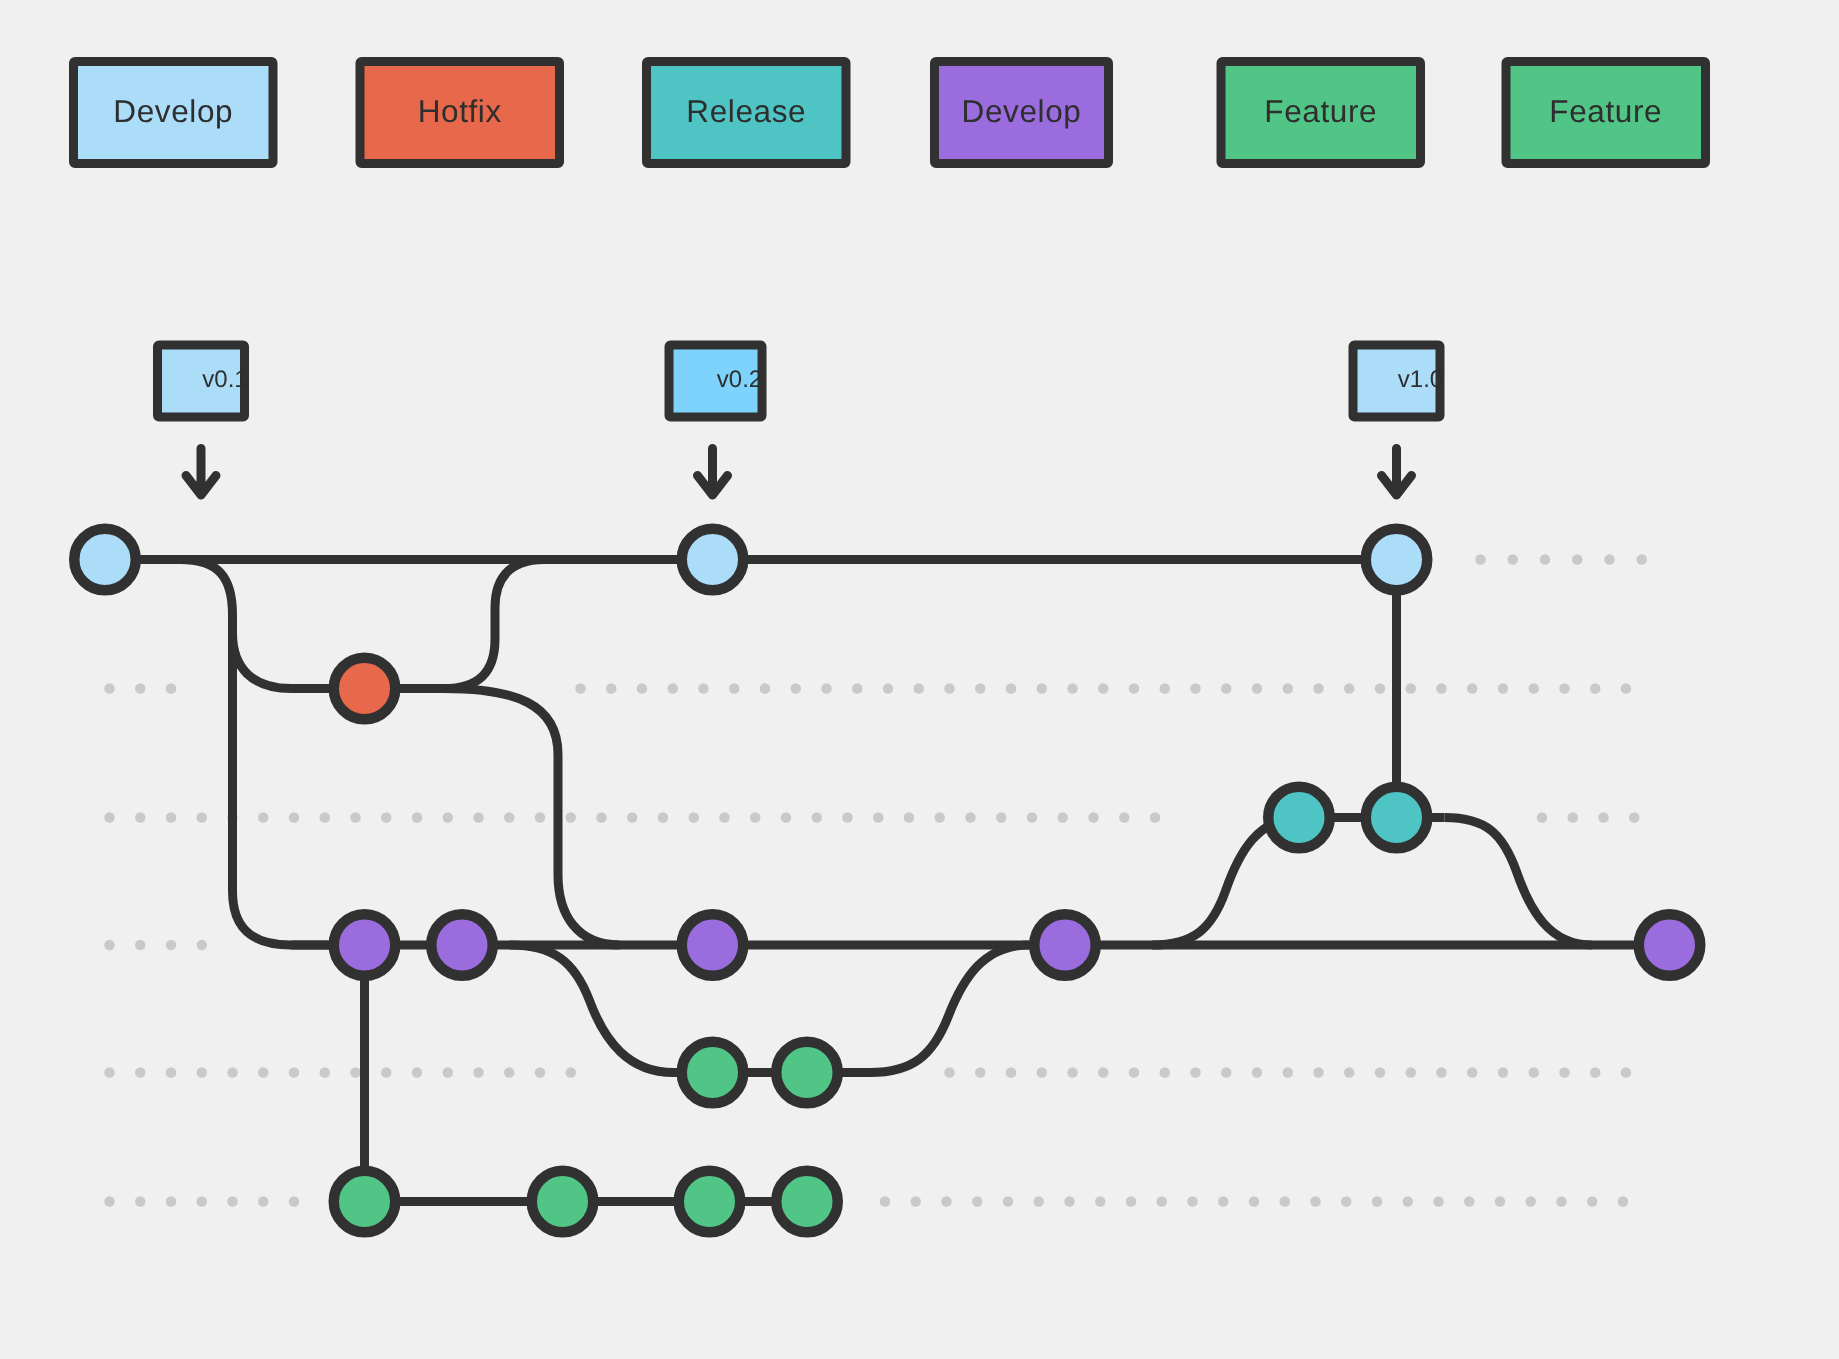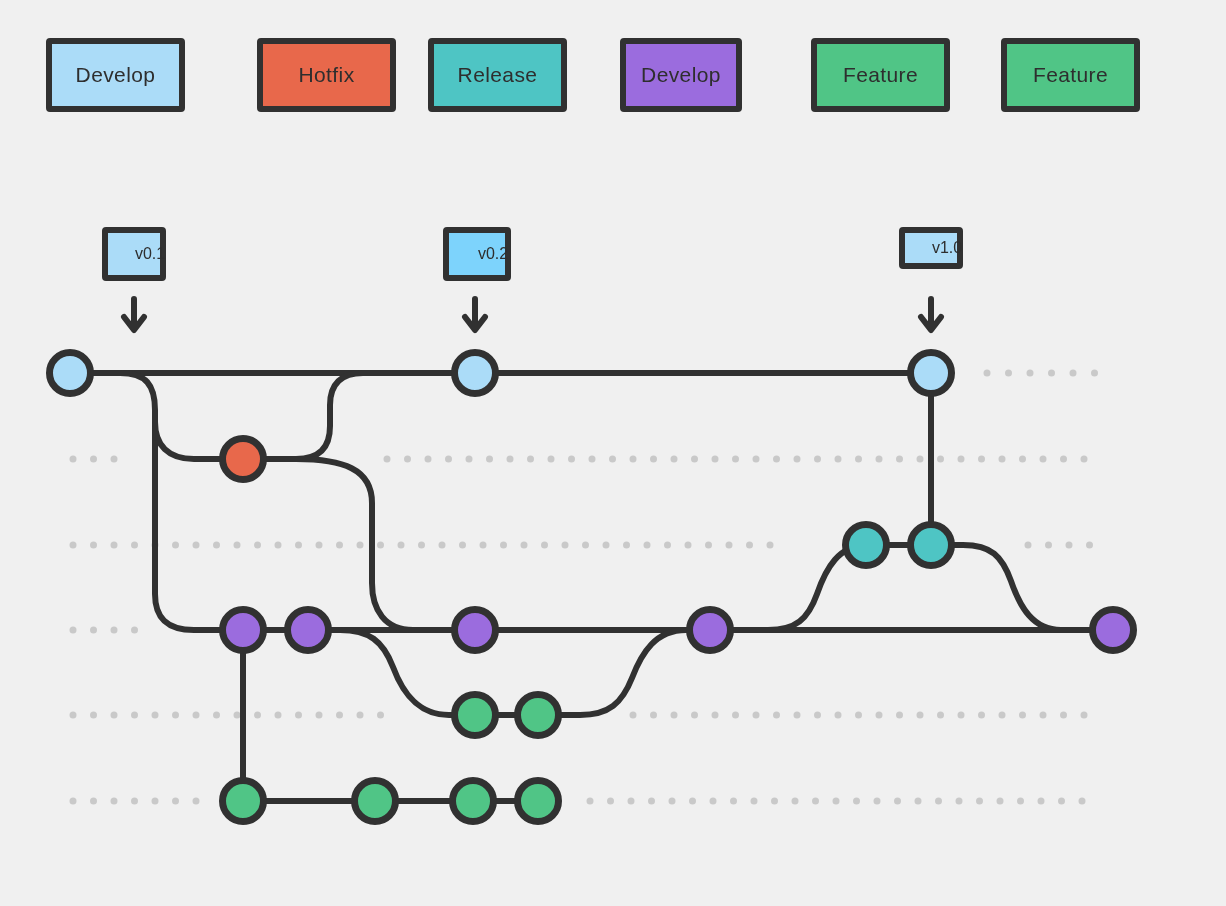--- a/index.html
+++ b/index.html
@@ -44,21 +44,21 @@
   }
 </style>
 </head>
 <body>
 
 <div id="app" style="width: 1226px; height: 906px; background: rgb(240, 240, 240);">
   <div id="legend">
       <div class="legend-box" style="left: 46px; top: 38px; width: 139px; height: 74px; background: rgb(171, 220, 248);">
         <span class="legend-label">Develop</span>
       </div>
-      <div class="legend-box" style="left: 237px; top: 38px; width: 139px; height: 74px; background: rgb(232, 104, 75); margin-left: 20px;">
+      <div class="legend-box" style="left: 237px; top: 38px; width: 139px; height: 74px; background: rgb(232, 104, 75);">
         <span class="legend-label">Hotfix</span>
       </div>
       <div class="legend-box" style="left: 428px; top: 38px; width: 139px; height: 74px; background: rgb(78, 197, 196);">
         <span class="legend-label">Release</span>
       </div>
       <div class="legend-box" style="left: 620px; top: 38px; width: 122px; height: 74px; background: rgb(155, 108, 222);">
         <span class="legend-label">Develop</span>
       </div>
       <div class="legend-box" style="left: 811px; top: 38px; width: 139px; height: 74px; background: rgb(80, 197, 134);">
         <span class="legend-label">Feature</span>
@@ -290,17 +290,17 @@
         <circle cx="538" cy="801" r="20.5" fill="#50C586" stroke="#313131" stroke-width="7"></circle>
       </g>
     </svg>
   <div id="tags">
       <div class="tag-box" style="left: 102px; top: 227px; width: 64px; height: 54px; background: rgb(171, 220, 248);">
         <span class="tag-label">v0.1</span>
       </div>
       <div class="tag-box" style="left: 443px; top: 227px; width: 68px; height: 54px; background: #7dd3fc;">
         <span class="tag-label">v0.2</span>
       </div>
-      <div class="tag-box" style="left: 899px; top: 227px; width: 64px; height: 42px; background: rgb(171, 220, 248);">
+      <div class="tag-box" style="left: 899px; top: 227px; width: 64px; height: 54px; background: rgb(171, 220, 248);">
         <span class="tag-label">v1.0</span>
       </div>
     </div>
 </div>
 
 </body></html>

